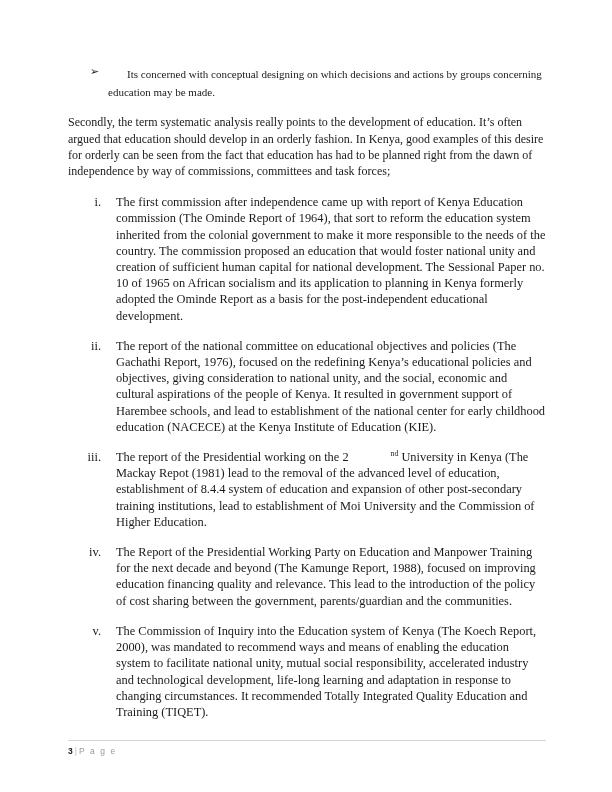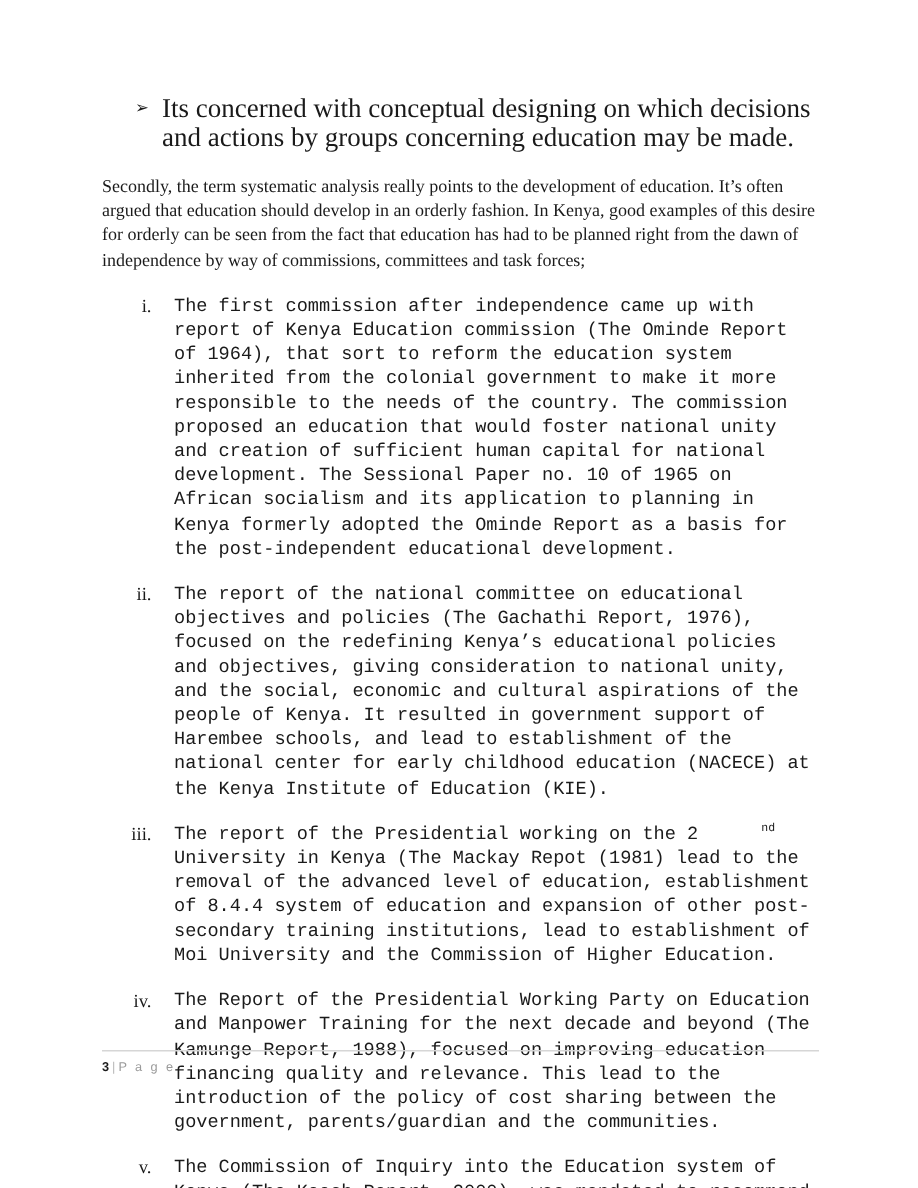--- a/index.html
+++ b/index.html
@@ -34,23 +34,24 @@
   .bullet-glyph {
     position: absolute;
     left: 22px;
     top: 0px;
     font-family: "DejaVu Sans", sans-serif;
     font-size: 11px;
     line-height: 16.2px;
     color: #1a1a1a;
   }
   .bullet-text {
-    font-size: 18px;
+    font-size: 11px;
     line-height: 16.2px;
     text-align: center;
+    margin-left: 19px;
   }
 
   
   .body-para {
     margin: 0 0 15px 0;
     font-size: 12px;
     line-height: 16.2px;
     text-align: left;
   }
 
@@ -76,34 +77,33 @@
     left: 0;
     top: 0;
     width: 33px;
     text-align: right;
     font-size: 12.4px;
     line-height: 16.2px;
     color: #1a1a1a;
   }
   .roman-body {
     display: block;
-    font-family: Liberation Mono, monospace;
   }
   sup {
     font-size: 0.62em;
     vertical-align: super;
     line-height: 0;
     padding-left: 42px;
   }
 
   
   .footer {
     position: absolute;
     left: 68px;
-    top: 700px;
+    top: 740px;
     width: 478px;
   }
   .footer-rule {
     border: 0;
     border-top: 1px solid #d6d6d6;
     margin: 0 0 5px 0;
     height: 0;
   }
   .footer-line {
     font-family: "Liberation Sans", "DejaVu Sans", sans-serif;

